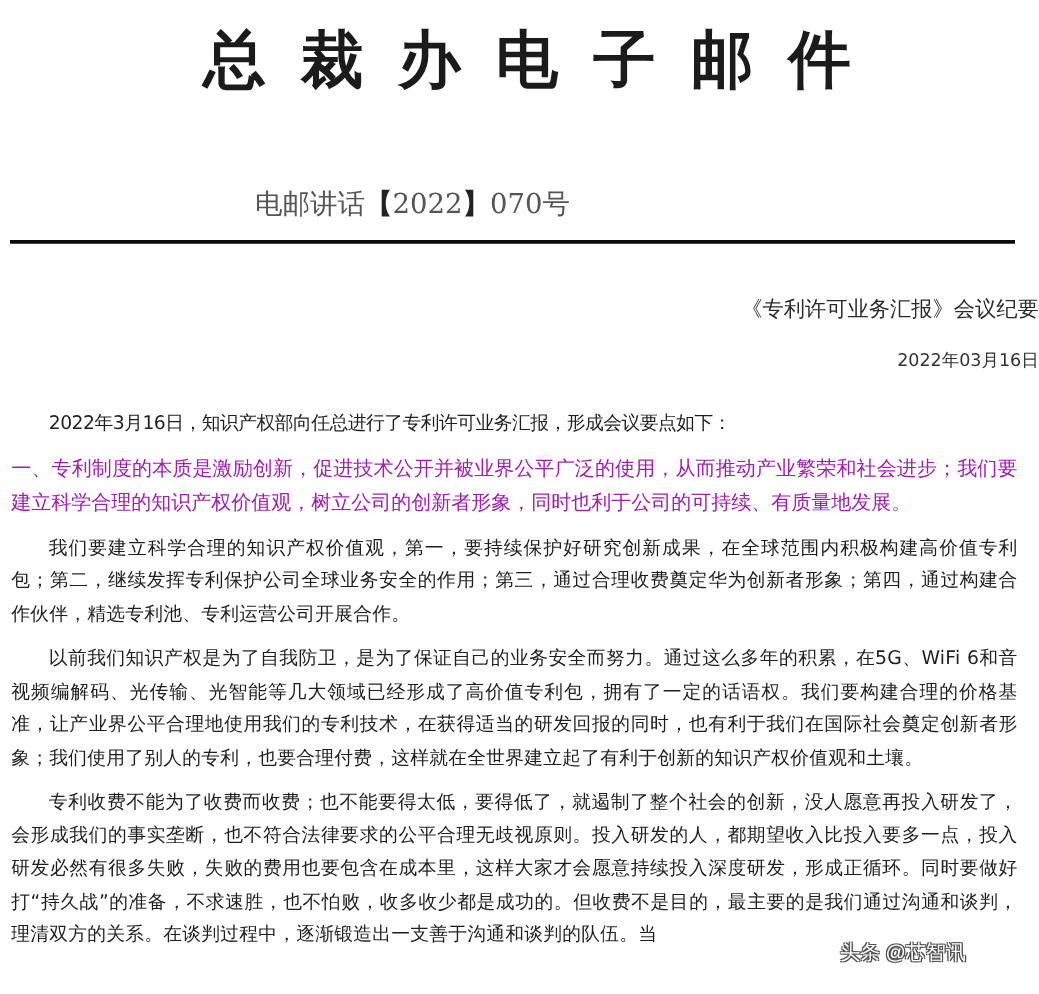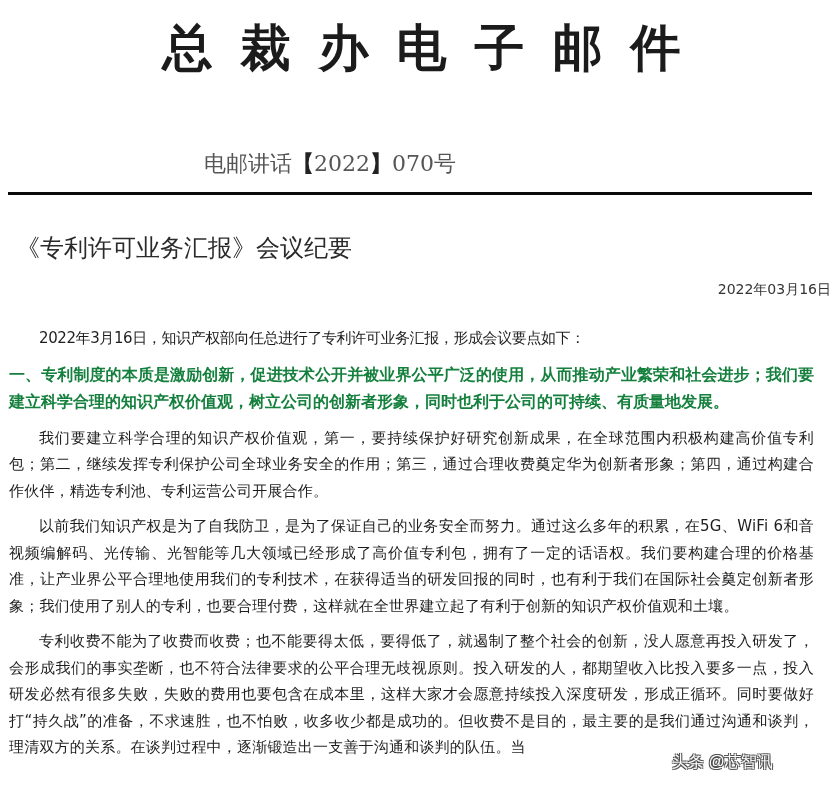--- a/index.html
+++ b/index.html
@@ -64,23 +64,23 @@
       left: 8px;
       width: 804px;
       height: 3px;
       background: #0a0a0a;
     }
     .doc-title {
       position: absolute;
       top: 232px;
       left: 0;
       width: 831px;
-      text-align: left;
+      text-align: right;
       font-family: "DejaVu Serif", "Liberation Serif", serif;
-      font-size: 24px;
+      font-size: 17px;
       color: #2a2a2a;
       line-height: 32px;
       padding-left: 16px;
       box-sizing: border-box;
     }
     .doc-date {
       position: absolute;
       top: 279px;
       left: 0;
       width: 831px;
@@ -101,25 +101,25 @@
     .para {
       margin: 0 0 9px 0;
       text-indent: 2em;
       text-align: justify;
     }
     .para.intro {
       letter-spacing: -0.4px;
     }
     .para.heading {
       text-indent: 0;
-      font-weight: bold;
+      font-weight: normal;
       font-size: 16px;
       line-height: 27px;
       margin-bottom: 10px;
-      color: #15803d;
+      color: #a21caf;
     }
     .para.body {
       letter-spacing: 0.2px;
     }
     .watermark {
       position: absolute;
       left: 672px;
       top: 752px;
       font-size: 16px;
       color: #ffffff;

